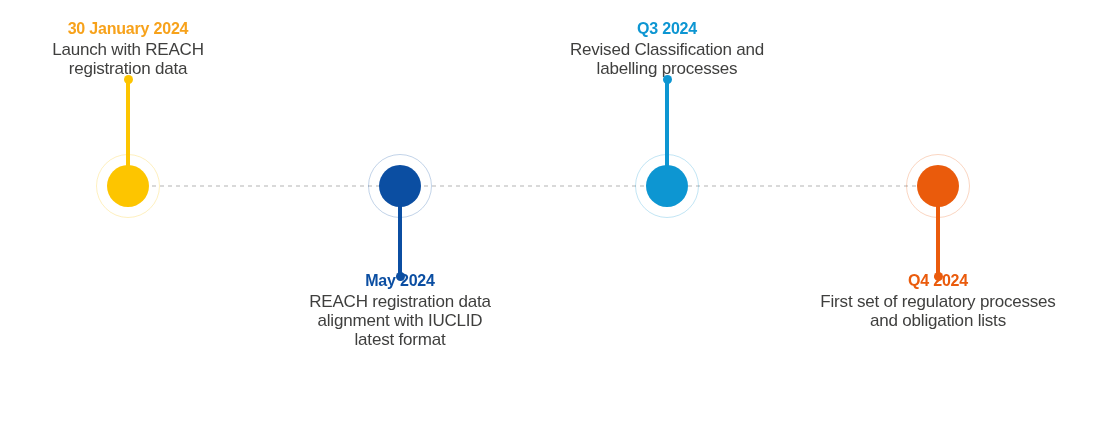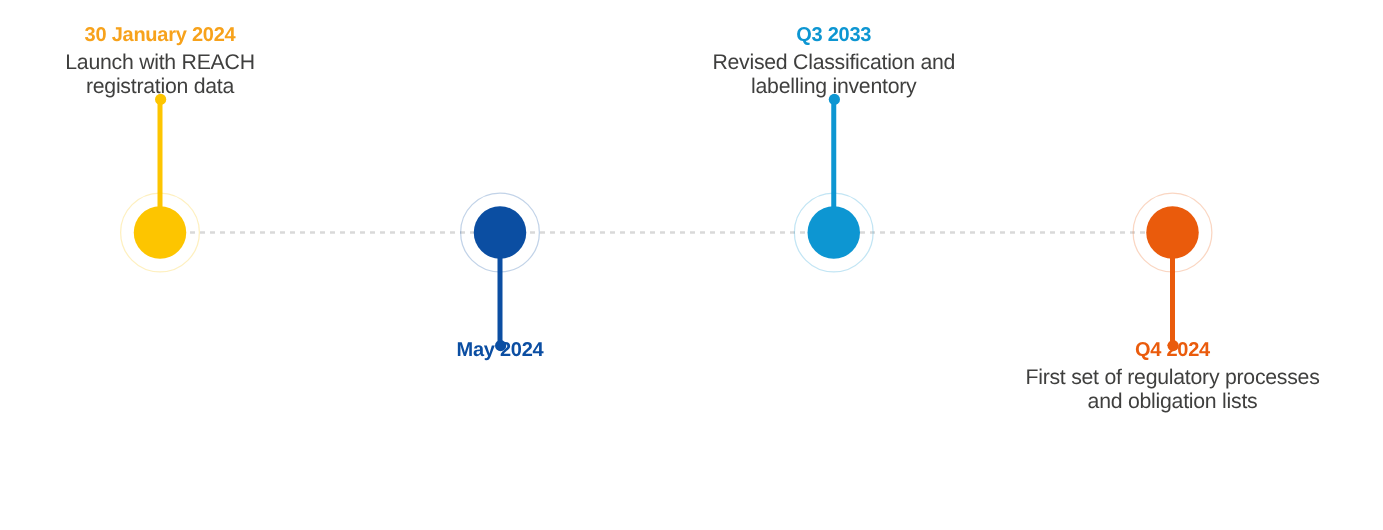--- a/index.html
+++ b/index.html
@@ -104,31 +104,32 @@
     </div>
     <div class="stem-tip"></div>
     <div class="stem"></div>
     <div class="ring"></div>
     <div class="dot"></div>
   </div>
 
   <div class="milestone below m2" style="left: 400px; --dot: #0B4EA2; --date: #0B4EA2; --text: #3F3F3E;">
     <div class="label">
       <div class="date">May 2024</div>
+      <div class="desc">REACH registration data alignment with IUCLID latest format</div>
     </div>
     <div class="stem-tip"></div>
     <div class="stem"></div>
     <div class="ring"></div>
     <div class="dot"></div>
   </div>
 
   <div class="milestone above m3" style="left: 667px; --dot: #0D96D2; --date: #0D96D2; --text: #3F3F3E;">
     <div class="label">
-      <div class="date">Q3 2033</div>
-      <div class="desc">Revised Classification and labelling inventory</div>
+      <div class="date">Q3 2024</div>
+      <div class="desc">Revised Classification and labelling processes</div>
     </div>
     <div class="stem-tip"></div>
     <div class="stem"></div>
     <div class="ring"></div>
     <div class="dot"></div>
   </div>
 
   <div class="milestone below m4" style="left: 938px; --dot: #EA5B0C; --date: #EA5B0C; --text: #3F3F3E;">
     <div class="label">
       <div class="date">Q4 2024</div>

